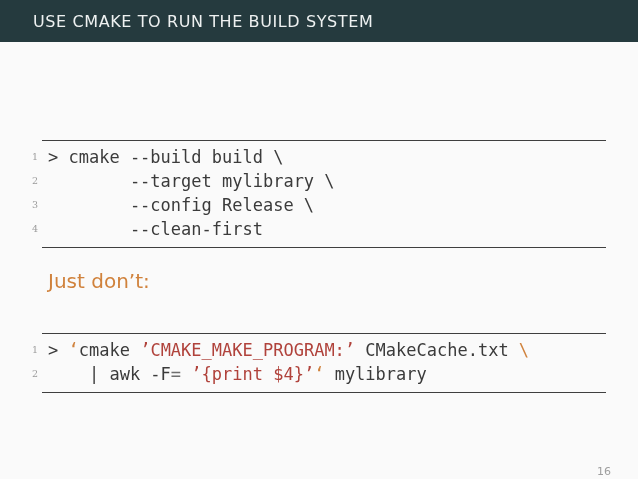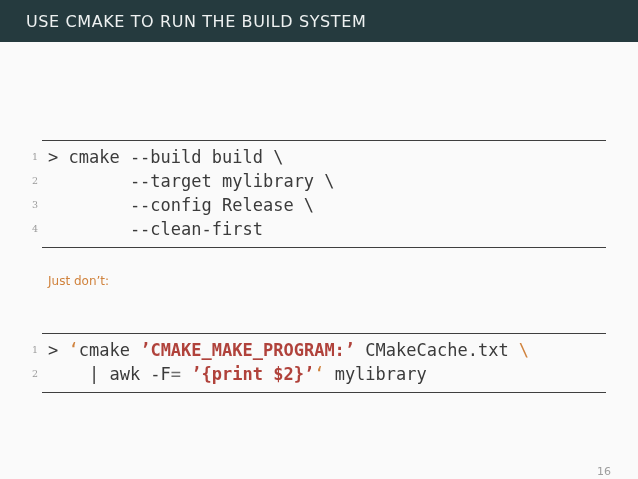--- a/index.html
+++ b/index.html
@@ -14,21 +14,21 @@
     font-family: "DejaVu Sans", sans-serif;
     position: relative;
   }
 
   
   .slide-header {
     height: 42px;
     background: var(--header-bg, #253a3e);
     display: flex;
     align-items: center;
-    padding-left: 26px;
+    padding-left: 33px;
     box-sizing: border-box;
   }
   .slide-title {
     margin: 0;
     font-family: "DejaVu Sans", sans-serif;
     font-size: 16px;
     font-weight: 400;
     letter-spacing: 0.6px;
     color: var(--header-text, #eef1f1);
     text-transform: uppercase;
@@ -65,28 +65,28 @@
     margin-left: 6px;
     font-family: "DejaVu Sans Mono", monospace;
     font-size: 17px;
     line-height: 24px;
     white-space: pre;
     color: var(--code-text, #3b3b3b);
   }
   .tok        { white-space: pre; }
   .tok.plain  { color: var(--code-text, #3b3b3b); margin-top: 36px; }
   .tok.orange { color: var(--orange, #d0823c); }
-  .tok.red    { color: var(--red, #b0423b); font-weight: bold; }
+  .tok.red    { color: var(--red, #b0423b); }
   .tok.gray   { color: var(--operator-gray, #6e6e6e); }
 
   
   .alert {
     margin: 23px 0 0 48px;
     font-family: "DejaVu Sans", sans-serif;
-    font-size: 12px;
+    font-size: 20px;
     line-height: 20px;
     color: var(--orange, #d0823c);
   }
 
   
   .page-number {
     position: absolute;
     right: 27px;
     bottom: 1px;
     font-family: "DejaVu Sans", sans-serif;
@@ -124,19 +124,19 @@
 
   <p class="alert">Just don’t:</p>
 
   <div class="codeblock codeblock-2">
     <div class="code-line">
       <span class="lineno">1</span>
       <span class="code-text"><span class="tok plain">&gt; </span><span class="tok orange">‘</span><span class="tok plain">cmake </span><span class="tok red">’CMAKE_MAKE_PROGRAM:’</span><span class="tok plain"> CMakeCache.txt </span><span class="tok orange">\</span></span>
     </div>
     <div class="code-line">
       <span class="lineno">2</span>
-      <span class="code-text"><span class="tok plain">    | awk -F</span><span class="tok gray">=</span><span class="tok plain"> </span><span class="tok red">’{print $2}’</span><span class="tok orange">‘</span><span class="tok plain"> mylibrary</span></span>
+      <span class="code-text"><span class="tok plain">    | awk -F</span><span class="tok gray">=</span><span class="tok plain"> </span><span class="tok red">’{print $4}’</span><span class="tok orange">‘</span><span class="tok plain"> mylibrary</span></span>
     </div>
   </div>
 
 </main>
 
 <span class="page-number">16</span>
 
 </body></html>

